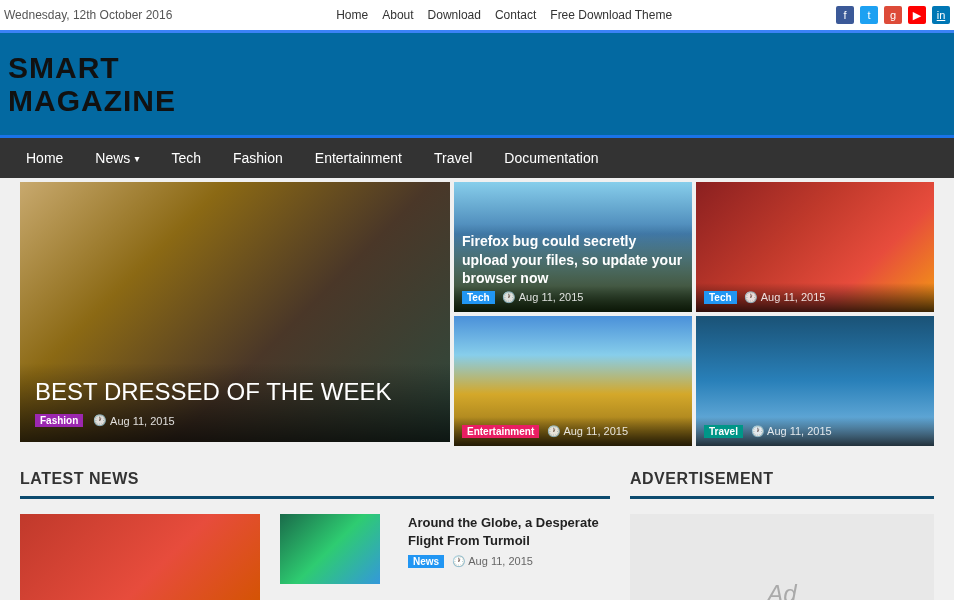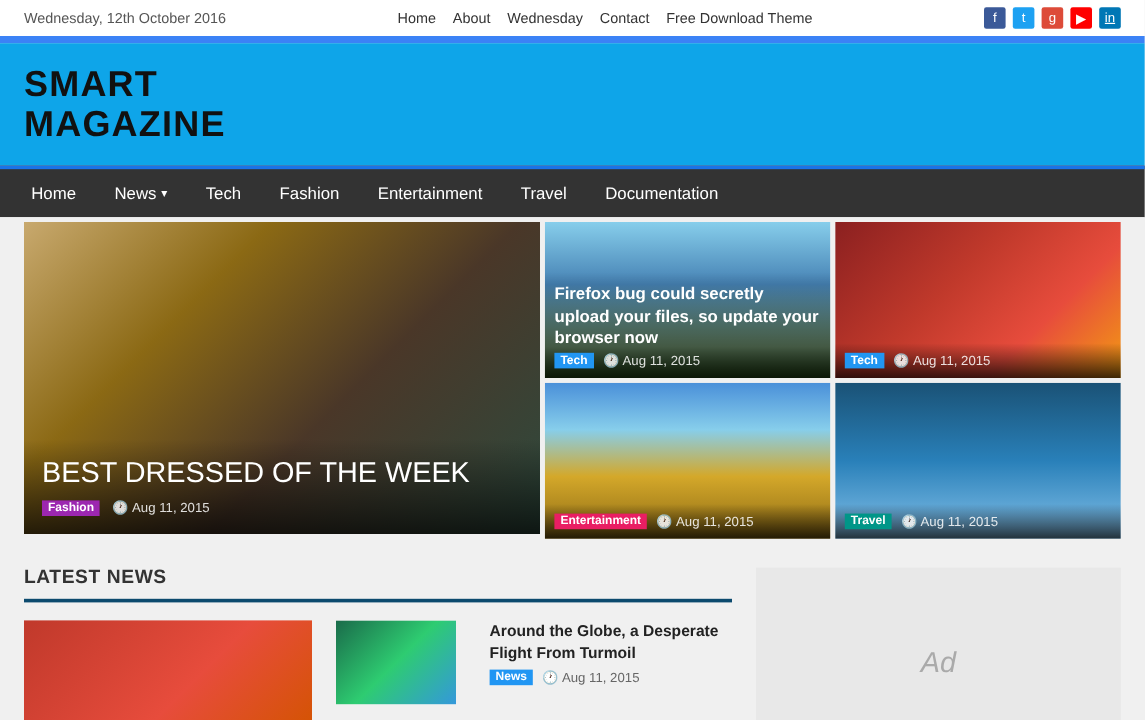--- a/index.html
+++ b/index.html
@@ -1,32 +1,32 @@
 <!DOCTYPE html>
 <html><head>
   <meta charset="utf-8">
   <style>
     * { margin: 0; padding: 0; box-sizing: border-box; }
     body { font-family: Arial, sans-serif; font-size: 14px; color: #333; background: #f0f0f0; width: 954px; }
 
     
-    .topbar { background: #fff; border-bottom: 6px solid #3b82f6; padding: 6px 20px; display: flex; justify-content: space-between; align-items: center; }
+    .topbar { background: #fff; border-bottom: 3px solid #3b82f6; padding: 6px 4px; display: flex; justify-content: space-between; align-items: center; }
     .topbar-date { font-size: 12px; color: #555; }
     .topbar-nav { display: flex; gap: 14px; }
     .topbar-nav a { font-size: 12px; color: #333; text-decoration: none; }
     .topbar-social { display: flex; gap: 6px; }
     .topbar-social span { width: 18px; height: 18px; display: inline-flex; align-items: center; justify-content: center; font-size: 11px; color: #fff; border-radius: 2px; }
     .social-fb { background: #3b5998; }
     .social-tw { background: #1da1f2; }
     .social-gp { background: #dd4b39; }
     .social-yt { background: #ff0000; }
     .social-li { background: #0077b5; text-decoration: underline; }
 
     
-    .header { background: #0ea5e9; padding: 18px 20px; }
+    .header { background: #0369a1; padding: 18px 8px; }
     .logo { font-size: 30px; font-weight: 900; line-height: 1.1; color: #111; letter-spacing: 1px; text-transform: uppercase; }
     .logo span { display: block; }
 
     
     .nav { background: #333; border-top: 3px solid #1a73e8; }
     .nav ul { display: flex; list-style: none; padding: 0 10px; }
     .nav ul li a { display: block; padding: 12px 16px; color: #fff; text-decoration: none; font-size: 14px; font-weight: 500; }
     .nav-news { display: flex; align-items: center; gap: 4px; }
     .dropdown-arrow { font-size: 10px; }
 
@@ -86,21 +86,21 @@
     .bike-img { background: linear-gradient(180deg, #f5a623 0%, #e8960a 30%, #8b6914 60%, #4a3728 80%, #2a2a2a 100%); }
   </style>
 </head>
 <body>
 
 <div class="topbar">
   <span class="topbar-date">Wednesday, 12th October 2016</span>
   <div class="topbar-nav">
     <a href="#">Home</a>
     <a href="#">About</a>
-    <a href="#">Wednesday</a>
+    <a href="#">Download</a>
     <a href="#">Contact</a>
     <a href="#">Free Download Theme</a>
   </div>
   <div class="topbar-social">
     <span class="topbar-social social-fb">f</span>
     <span class="topbar-social social-tw">t</span>
     <span class="topbar-social social-gp">g</span>
     <span class="topbar-social social-yt">▶</span>
     <span class="topbar-social social-li">in</span>
   </div>
@@ -222,18 +222,19 @@
               <span class="meta-date-dark">🕐 Aug 11, 2015</span>
             </div>
           </div>
         </div>
 
       </div>
     </div>
   </div>
 
   <div class="advertisement">
+    <div class="section-title">ADVERTISEMENT</div>
     <div class="ad-box">
       <span>Ad</span>
     </div>
   </div>
 
 </div>
 
 </body></html>

